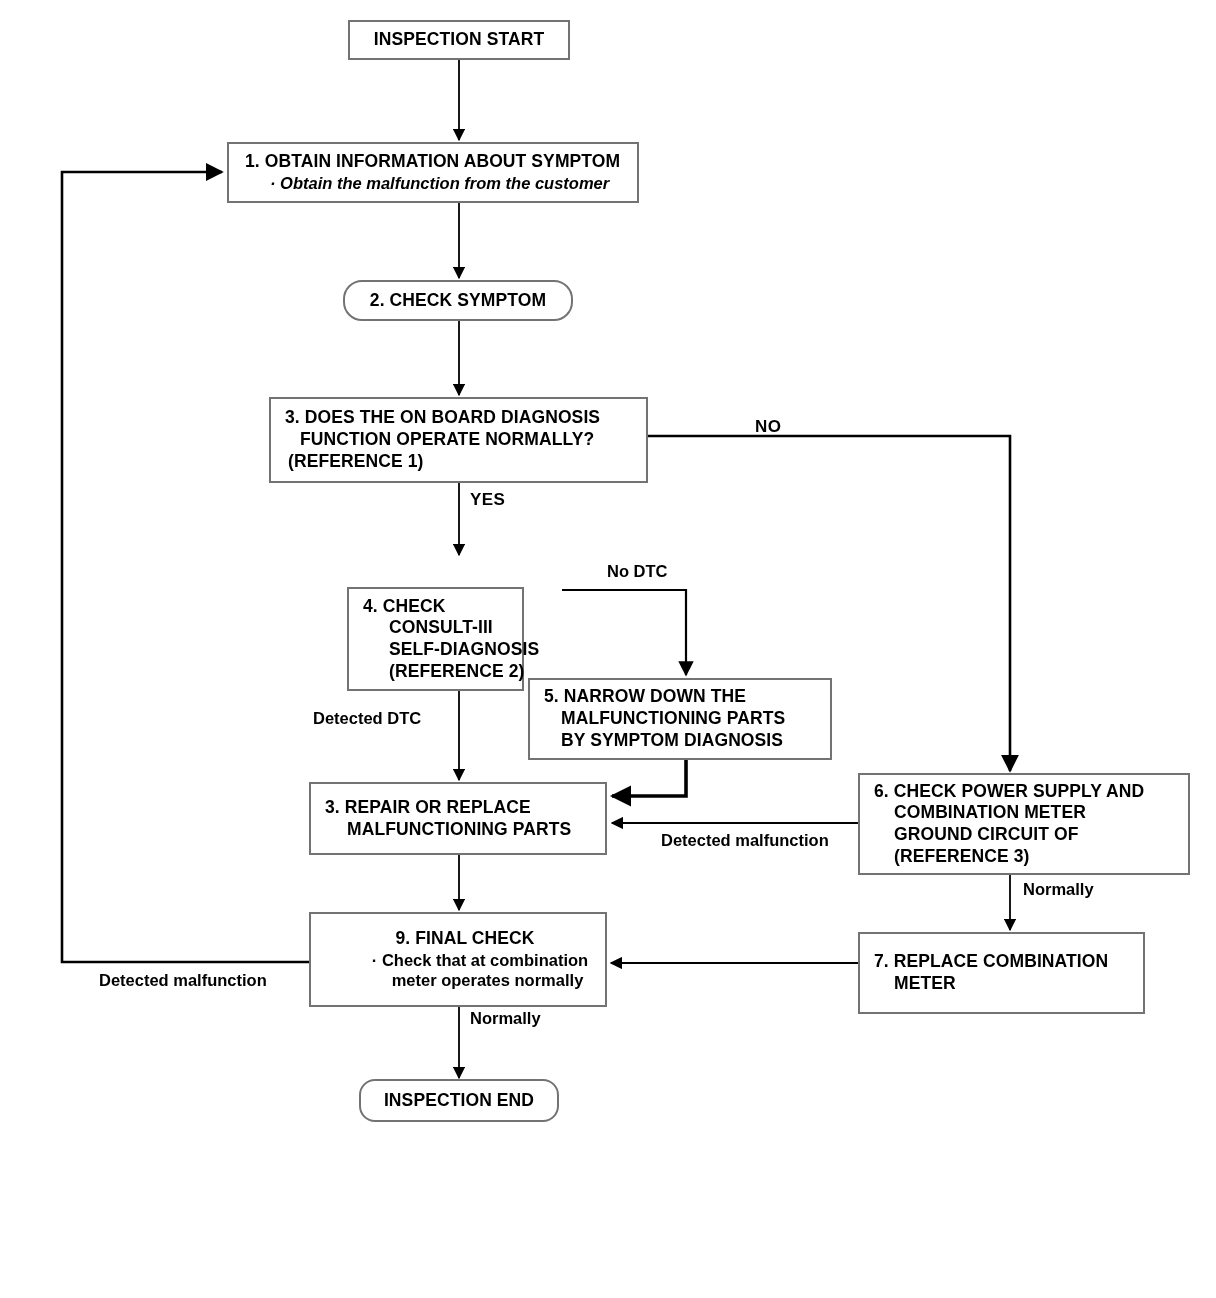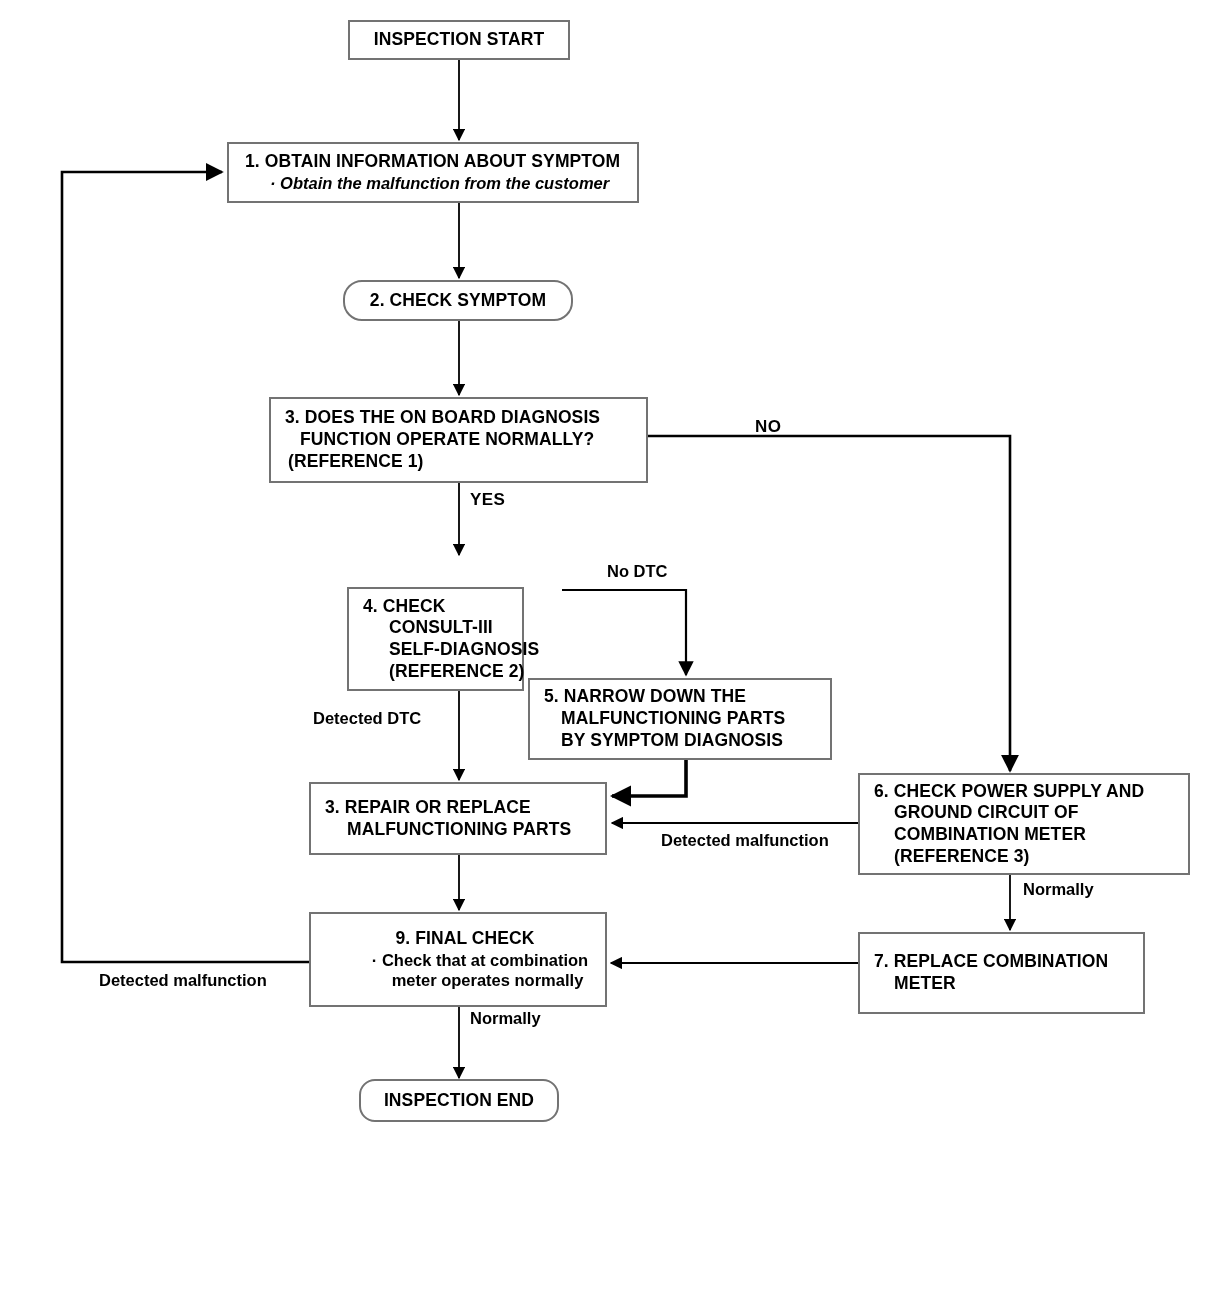--- a/index.html
+++ b/index.html
@@ -138,22 +138,22 @@
   </div>
 
   <div class="node padleft" style="left:528px; top:678px; width:304px; height:82px;">
     <div class="line">5. NARROW DOWN THE</div>
     <div class="line" style="padding-left:17px;">MALFUNCTIONING PARTS</div>
     <div class="line" style="padding-left:17px;">BY SYMPTOM DIAGNOSIS</div>
   </div>
 
   <div class="node padleft" style="left:858px; top:773px; width:332px; height:102px;">
     <div class="line">6. CHECK POWER SUPPLY AND</div>
+    <div class="line" style="padding-left:20px;">COMBINATION METER</div>
     <div class="line" style="padding-left:20px;">GROUND CIRCUIT OF</div>
-    <div class="line" style="padding-left:20px;">COMBINATION METER</div>
     <div class="line" style="padding-left:20px;">(REFERENCE 3)</div>
   </div>
 
   <div class="node padleft" style="left:858px; top:932px; width:287px; height:82px;">
     <div class="line">7. REPLACE COMBINATION</div>
     <div class="line" style="padding-left:20px;">METER</div>
   </div>
 
   <div class="node padleft" style="left:309px; top:782px; width:298px; height:73px;">
     <div class="line">3. REPAIR OR REPLACE</div>

